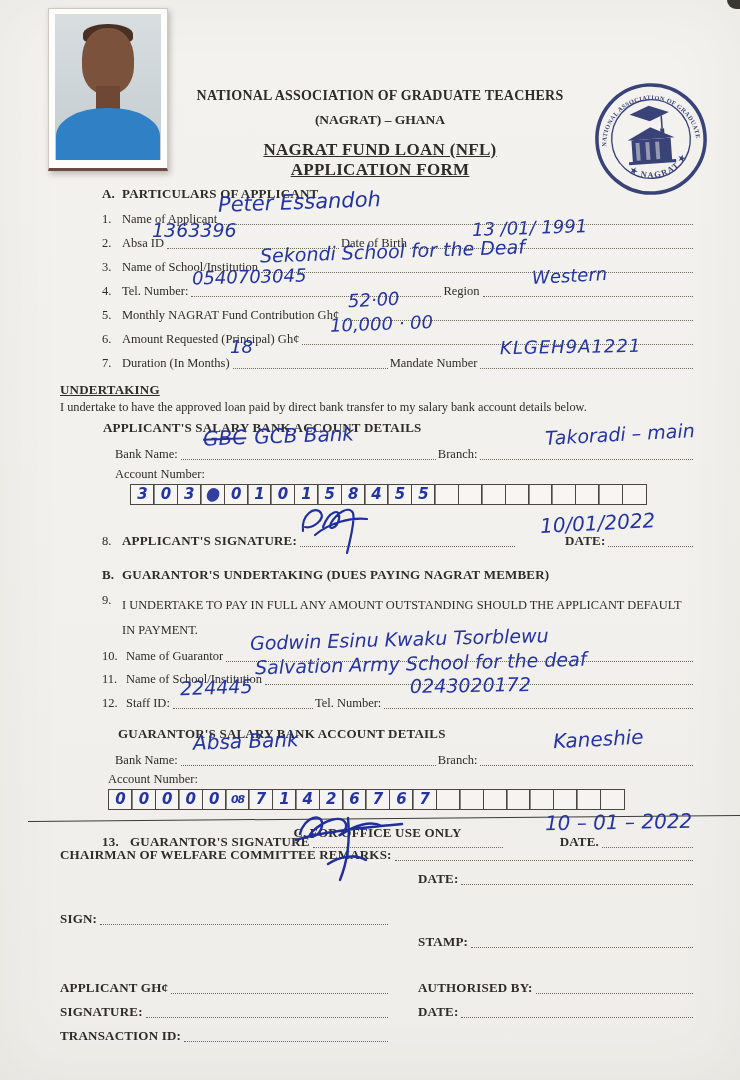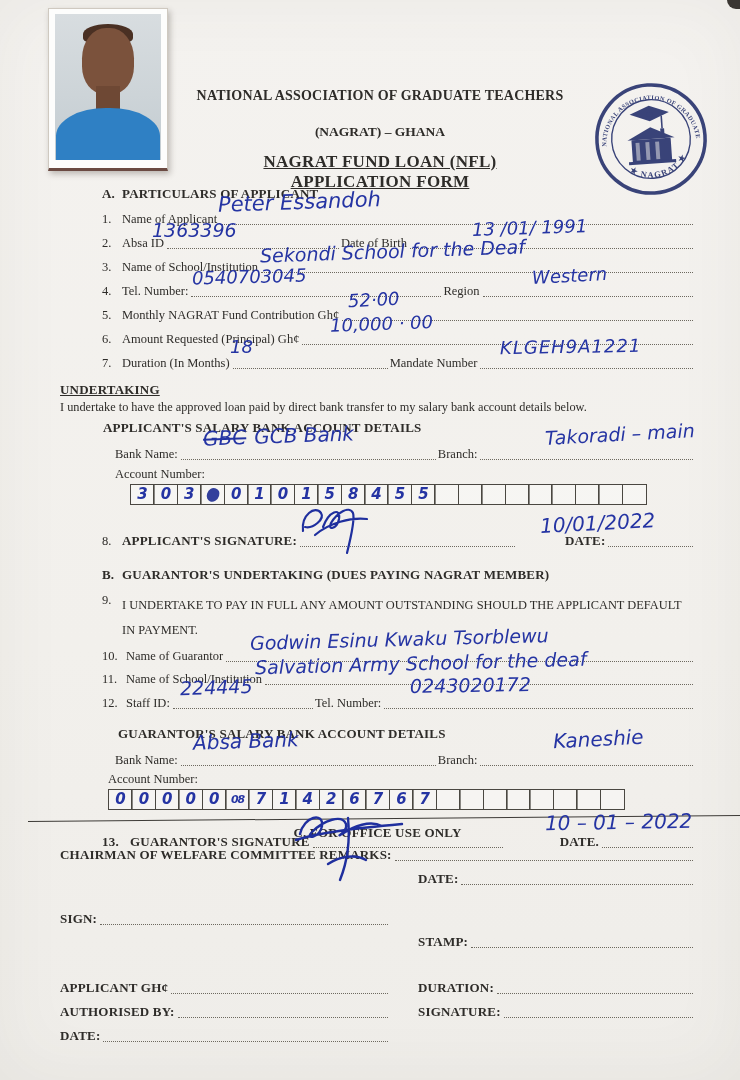--- a/index.html
+++ b/index.html
@@ -28,21 +28,21 @@
     width:24px; height:26px; background:#6e4834; }
   .p-shoulders { position:absolute; left:50%; bottom:-6px; transform:translateX(-50%);
     width:104px; height:58px; background:#2f80c4; border-radius:48% 48% 8% 8%; }
 
   
   .logo { position:absolute; top:80px; right:30px; width:118px; height:118px; opacity:.92; transform:rotate(-4deg); }
 
   
   .header { position:absolute; top:88px; left:170px; width:420px; text-align:center; }
   .header .org1 { font-size:14px; font-weight:bold; letter-spacing:.2px; }
-  .header .org2 { font-size:13.5px; font-weight:bold; margin-top:20px; }
+  .header .org2 { font-size:13.5px; font-weight:bold; margin-top:8px; }
   .header .f1, .header .f2 { font-size:17px; font-weight:bold; text-decoration:underline; letter-spacing:.3px; }
   .header .f1 { margin-top:12px; }
 
   
   .content { position:absolute; top:182px; left:0; width:740px; padding:0 45px 0 60px; }
   .row { position:relative; display:flex; align-items:flex-end; }
   .no  { width:22px; flex:none; font-size:12.5px; padding-left:2px; }
   .lbl { flex:none; font-size:12.5px; white-space:nowrap; }
   .fill { flex:1 1 auto; border-bottom:1.5px dotted #6d695f; margin:0 2px 2px 3px; height:14px; }
   .fill.fx { flex:none; }
@@ -412,31 +412,31 @@
         <span class="lbl sec-head">STAMP:</span>
         <span class="fill"></span>
       </div>
     </div>
 
     <div class="c-grid" style="margin-top:22px;">
       <div class="row" style="height:24px;">
         <span class="lbl sec-head">APPLICANT GH¢</span>
         <span class="fill"></span>
       </div>
-      <div class="row" style="height:24px;">
-        <span class="lbl sec-head">DURATION:</span>
-        <span class="fill"></span>
-      </div>
       <div class="row" style="height:24px;font-family:Liberation Serif, serif;">
         <span class="lbl sec-head">AUTHORISED BY:</span>
         <span class="fill"></span>
       </div>
       <div class="row" style="height:24px;">
         <span class="lbl sec-head">SIGNATURE:</span>
         <span class="fill"></span>
       </div>
       <div class="row" style="height:24px;">
         <span class="lbl sec-head">DATE:</span>
         <span class="fill"></span>
       </div>
+      <div class="row" style="height:24px;">
+        <span class="lbl sec-head">TRANSACTION ID:</span>
+        <span class="fill"></span>
+      </div>
     </div>
   </div>
 </div>
 
 </body></html>

